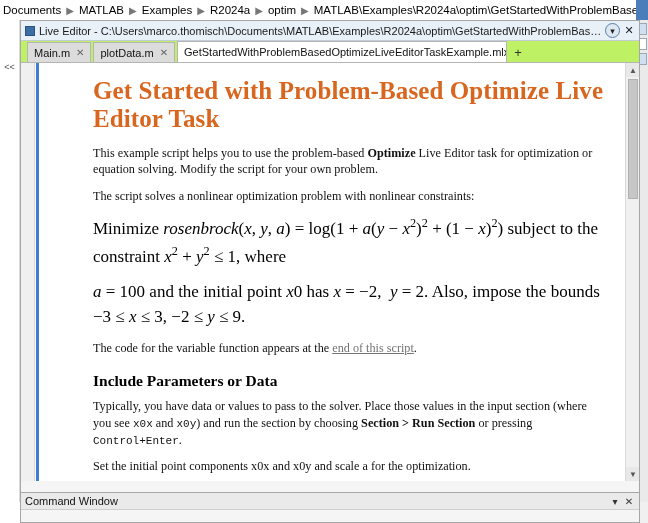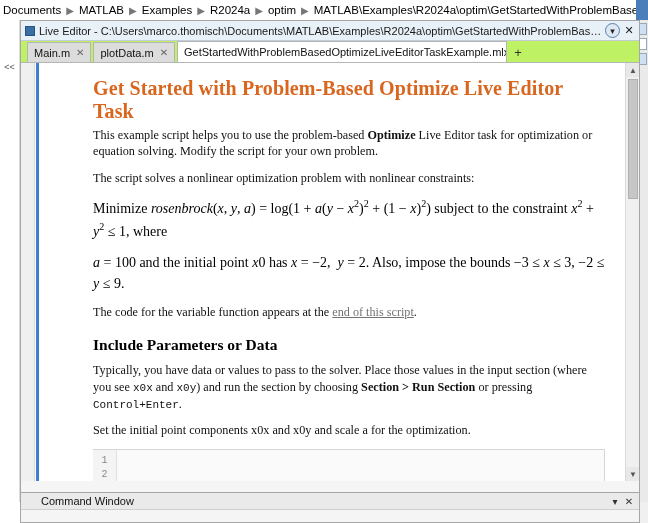--- a/index.html
+++ b/index.html
@@ -171,43 +171,43 @@
     background: #ffffff;
     overflow: hidden;
     padding: 0;
     box-sizing: border-box;
   }
   .doc-inner {
     padding: 12px 22px 10px 54px;
   }
   h1.title {
     font-family: "Liberation Serif", serif;
-    font-size: 20px;
+    font-size: 25px;
     font-weight: bold;
     color: #d9661f;
-    margin: 2px 0 4px 0;
+    margin: 2px 0 12px 0;
     letter-spacing: 0.1px;
   }
   h2.section {
     font-family: "Liberation Serif", serif;
     font-size: 15.5px;
     font-weight: bold;
     color: #000;
     margin: 16px 0 8px 0;
   }
   p.para {
     font-family: "Liberation Serif", serif;
     font-size: 12.2px;
     line-height: 1.35;
     margin: 0 0 10px 0;
     color: #111;
   }
   .mathline {
     font-family: "Liberation Serif", serif;
-    font-size: 14px;
+    font-size: 17px;
     line-height: 1.5;
     margin: 0 0 10px 0;
   }
   .mi { font-style: italic; }
   .mr { font-style: normal; }
   sup { font-size: 0.72em; vertical-align: super; }
   .link { color: #737373; text-decoration: underline; }
   .bold { font-weight: bold; margin-top: 12px; }
   .mono-inline {
     font-family: "Liberation Mono", monospace;
@@ -283,21 +283,21 @@
     background: #f5f5f5;
     border: 1px solid #a6a6a6;
     box-sizing: border-box;
   }
   .cmdwin-title {
     height: 16px;
     background: #eaeaea;
     border-bottom: 1px solid #cfcfcf;
     display: flex;
     align-items: center;
-    padding: 0 3px 0 20px;
+    padding: 0 3px 0 4px;
     font-size: 11px;
     color: #111;
   }
   .cmdwin-title .ttl { flex: 1 1 auto; }
   .cmdwin-title .wbtn {
     width: 14px; height: 14px;
     display: flex; align-items: center; justify-content: center;
     font-size: 10px; color: #333;
   }
   .cmd-body {

